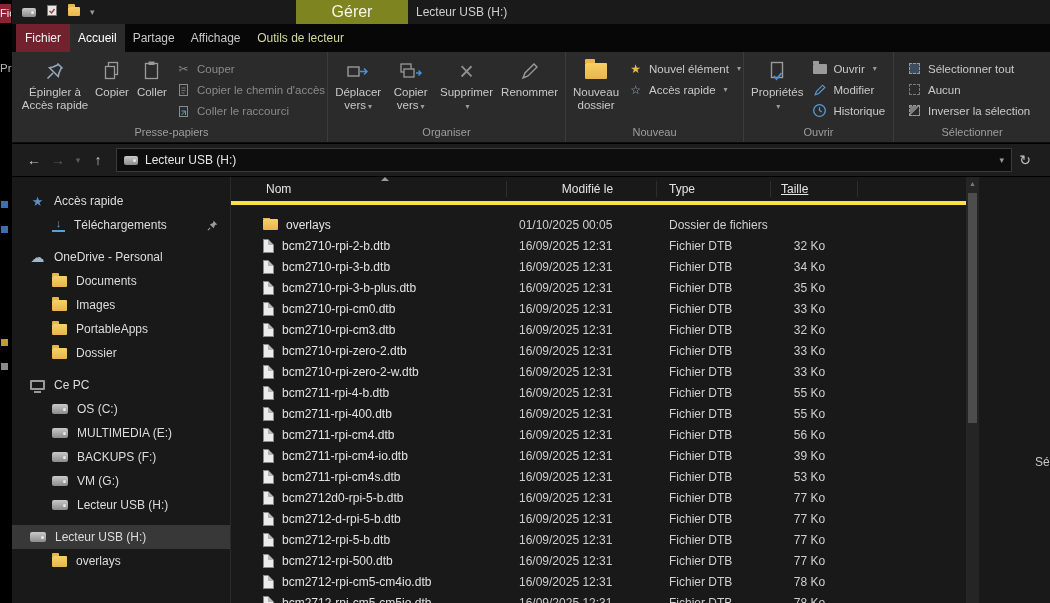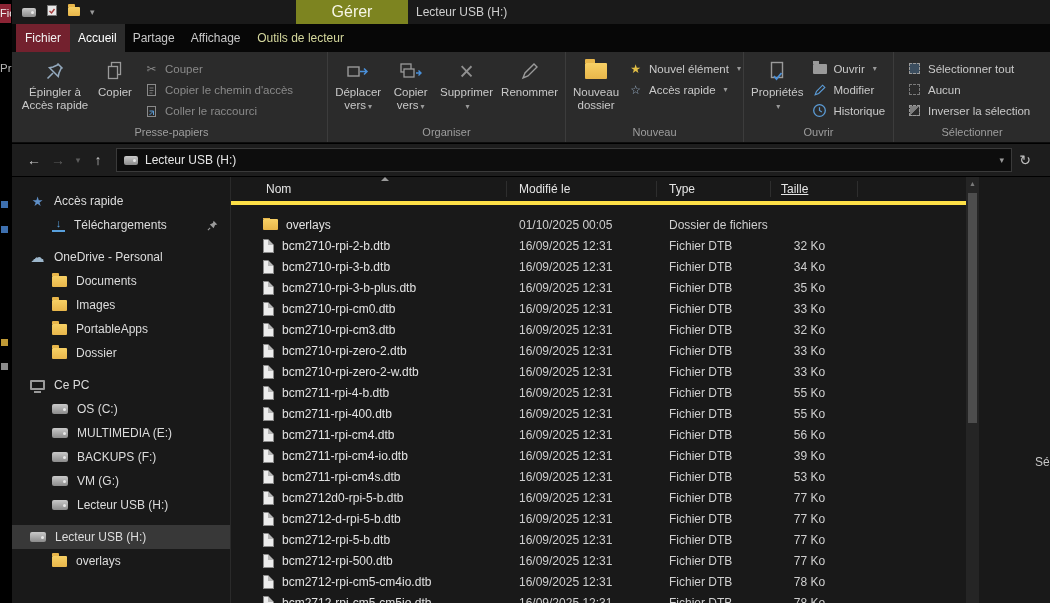--- a/index.html
+++ b/index.html
@@ -74,21 +74,21 @@
   .sb-glyph{display:inline-flex;width:15px;justify-content:center;flex:0 0 15px;}
   .sb-glyph.star{color:#5f8fc7;font-size:13px;}
   .sb-glyph.cloud{color:#9db7cc;font-size:14px;}
   .ic-down{width:13px;flex:0 0 13px;text-align:center;color:#58a0dd;font-weight:bold;font-size:11px;
            border-bottom:2px solid #58a0dd;height:12px;line-height:11px;}
 
   .filearea{flex:0 0 735px;display:flex;flex-direction:column;border-left:1px solid #2a2a2a;overflow:hidden;}
   .col-headers{flex:0 0 24px;display:flex;align-items:center;color:#e5e5e5;border-bottom:4px solid #fde047;position:relative;}
   .hcell{height:16px;line-height:16px;border-right:1px solid #2e2e2e;box-sizing:border-box;white-space:nowrap;}
   .h-name{width:276px;padding-left:35px;position:relative;}
-  .h-date{width:150px;padding-left:12px;}
+  .h-date{width:150px;padding-left:12px;text-align:center;}
   .h-type{width:114px;padding-left:12px;}
   .h-size{width:87px;padding-left:10px;text-decoration:underline;}
   .sort-caret{position:absolute;left:150px;top:-4px;width:0;height:0;
               border-left:4px solid transparent;border-right:4px solid transparent;border-bottom:4px solid #9a9a9a;}
   .rows{flex:1;padding-top:9px;overflow:hidden;}
   .frow{height:21px;display:flex;align-items:center;color:#e2e2e2;}
   .cell-name{width:276px;display:flex;align-items:center;gap:8px;padding-left:32px;box-sizing:border-box;overflow:hidden;white-space:nowrap;}
   .cell-date{width:150px;padding-left:12px;box-sizing:border-box;color:#cfcfcf;white-space:nowrap;}
   .cell-type{width:114px;padding-left:12px;box-sizing:border-box;color:#cfcfcf;white-space:nowrap;}
   .cell-size{width:87px;padding-right:10px;box-sizing:border-box;text-align:center;color:#cfcfcf;white-space:nowrap;}
@@ -173,20 +173,31 @@
           <div class="bicon">
               <svg width="22" height="22" viewBox="0 0 22 22">
                 <rect x="7.5" y="2.5" width="9" height="12" fill="none" stroke="#9a9a9a" stroke-width="1.3"></rect>
                 <rect x="4.5" y="6.5" width="9" height="12" fill="#2b2b2b" stroke="#9a9a9a" stroke-width="1.3"></rect>
               </svg>
             </div>
           <div class="bl">
               <div>Copier</div>
             </div>
         </div>
+        <div class="bigbtn" style="width:40px">
+          <div class="bicon">
+              <svg width="22" height="22" viewBox="0 0 22 22">
+                <rect x="4.5" y="3.5" width="12" height="15" fill="none" stroke="#9a9a9a" stroke-width="1.3"></rect>
+                <rect x="7.5" y="1.5" width="6" height="3.5" fill="#9a9a9a"></rect>
+              </svg>
+            </div>
+          <div class="bl">
+              <div>Coller</div>
+            </div>
+        </div>
         <div class="smallcol">
           <div class="smallbtn dim">
               <span class="sic glyph-scissors">✂</span>
               <span>Couper</span>
             </div>
           <div class="smallbtn dim">
               <span class="sic">
                 <svg width="13" height="14" viewBox="0 0 13 14">
                   <rect x="2.5" y="1.5" width="8" height="11" fill="none" stroke="#8a8a8a"></rect>
                   <path d="M4.5 5h4M4.5 7.5h4M4.5 10h3" stroke="#8a8a8a" stroke-width=".8"></path>

